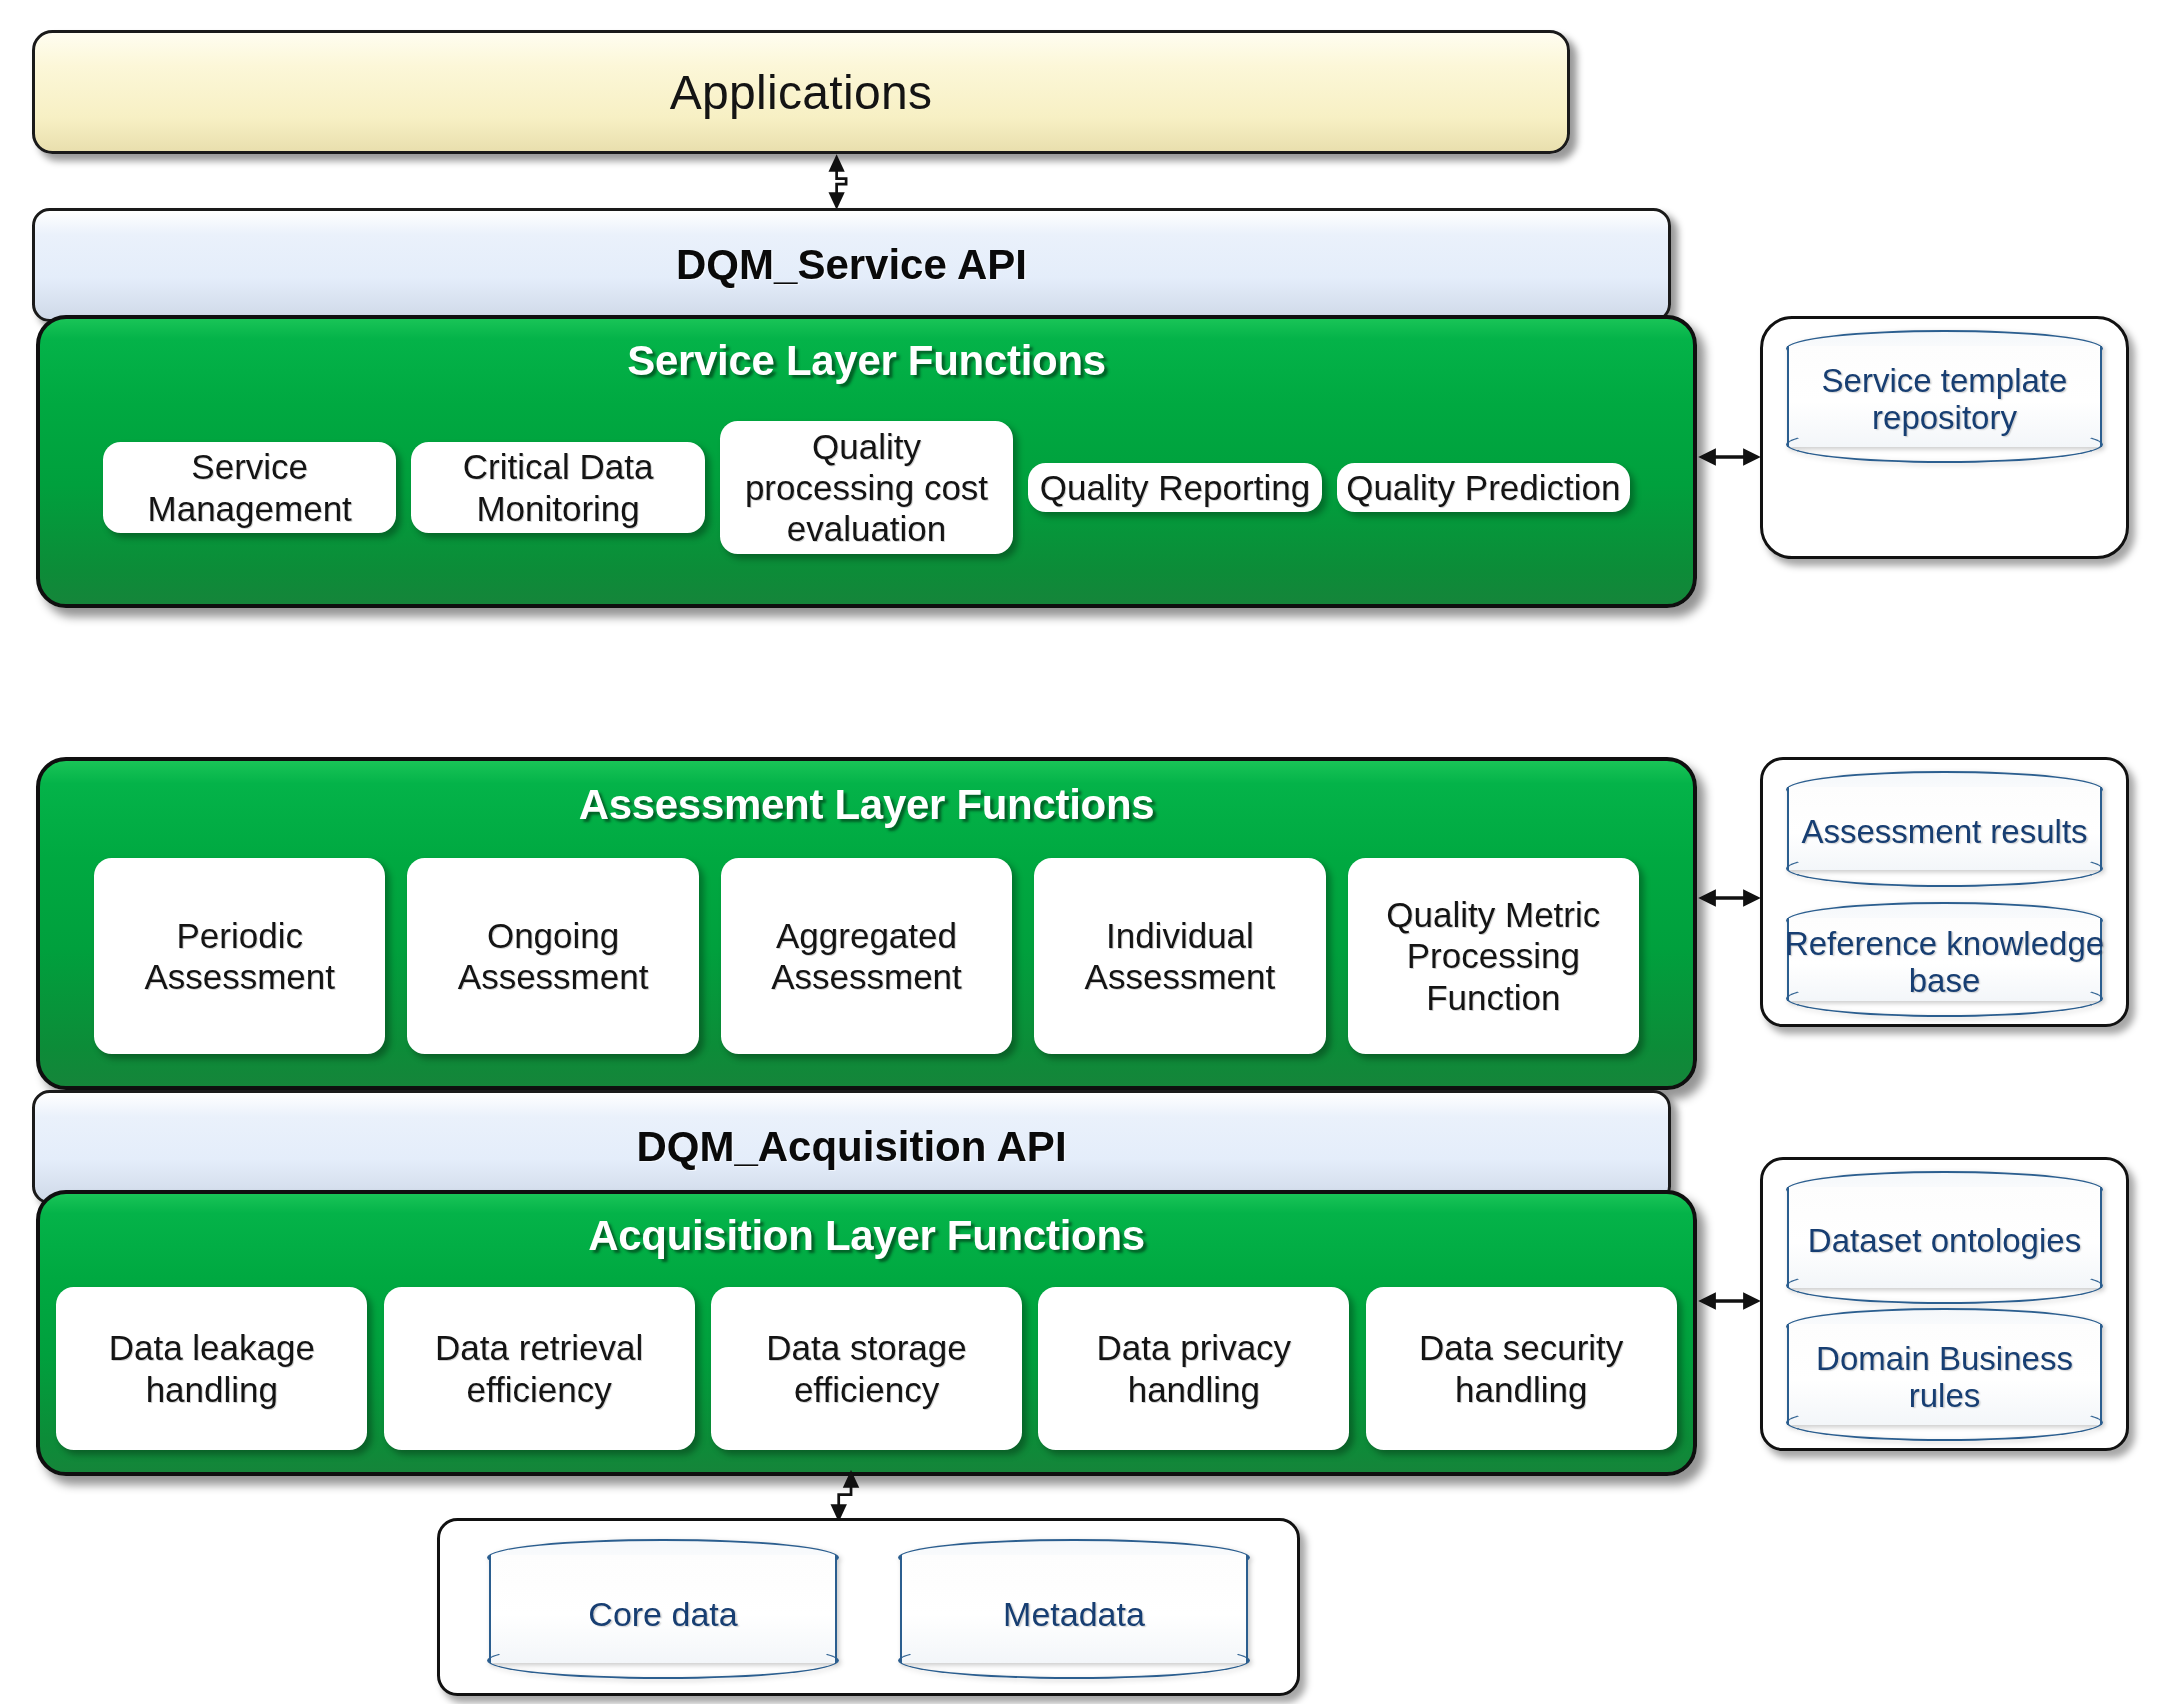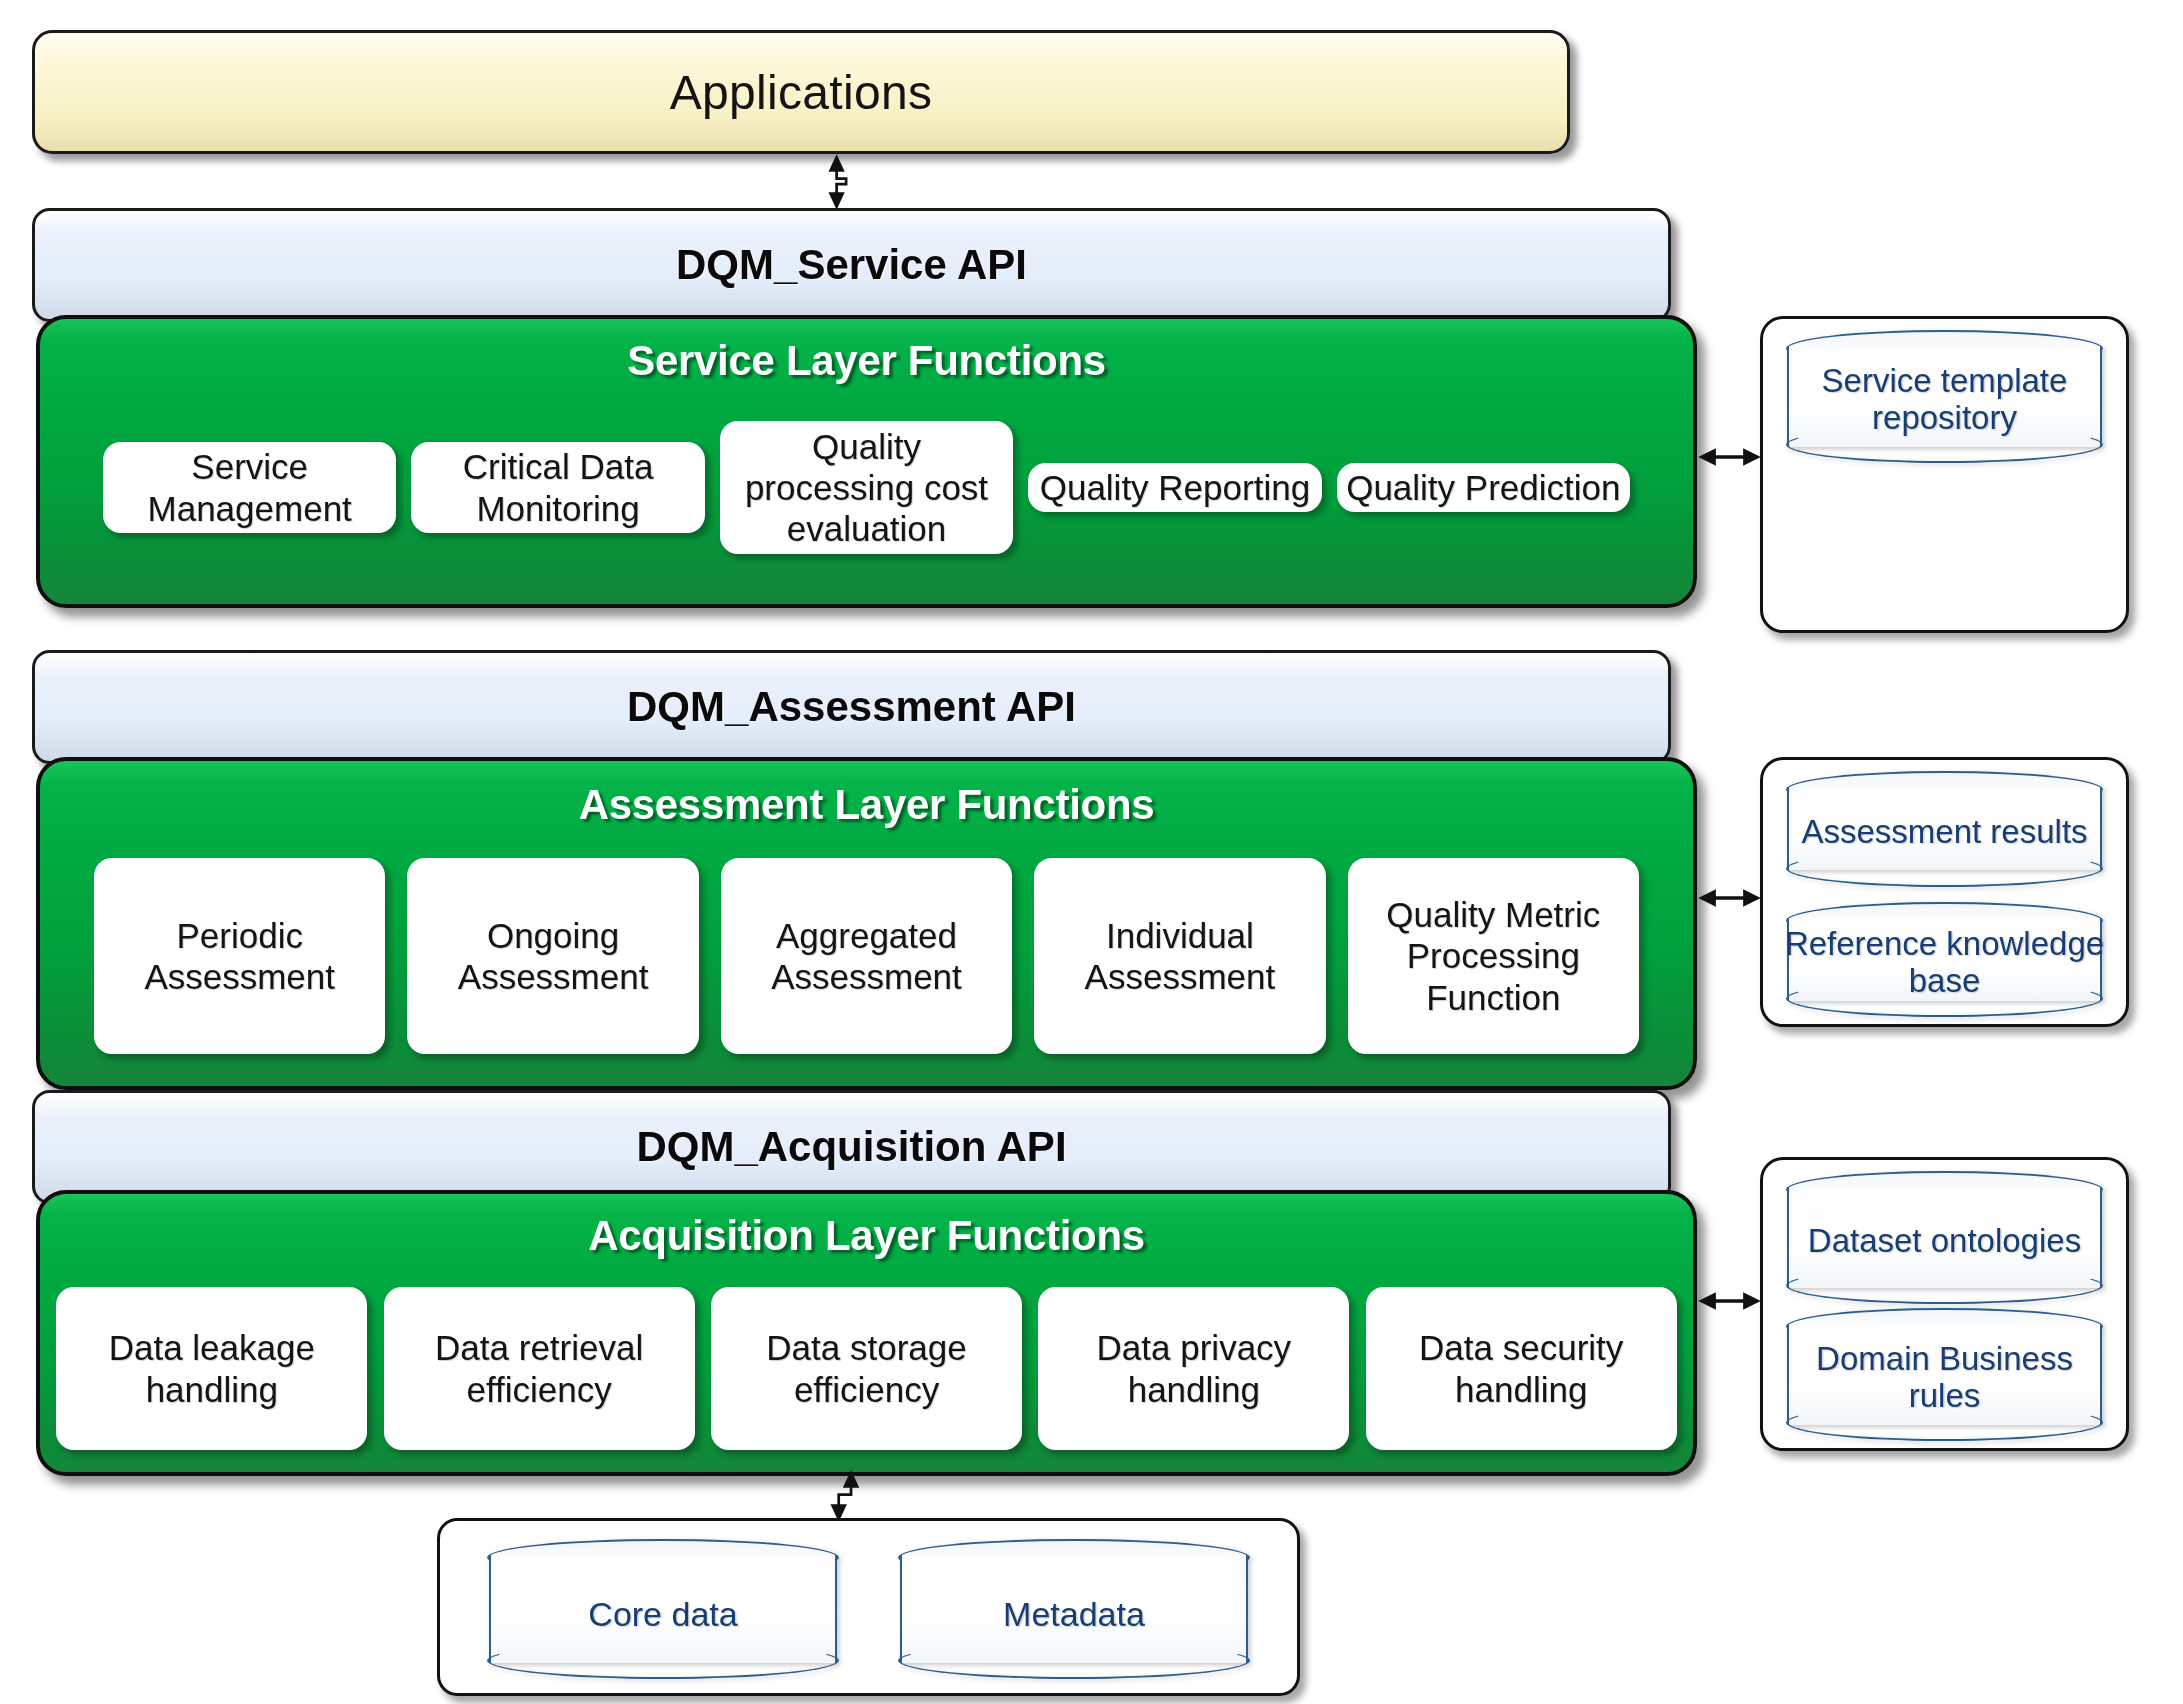--- a/index.html
+++ b/index.html
@@ -104,21 +104,21 @@
     position: absolute;
     left: 1760px; width: 369px;
     border: 3.4px solid #111;
     border-radius: 23px;
     background: #fff;
     box-shadow: 5.4px 6.1px 7.5px rgba(0,0,0,.35);
     display: flex; flex-direction: column;
     align-items: center; justify-content: space-between;
     padding: 11px 6.8px;
   }
-  #db-service     { top: 316px;  height: 317px; }
+  #db-service     { top: 316px;  height: 243px; border-radius: 32px; }
   #db-assessment  { top: 757px; height: 270px; gap: 19px; }
   #db-acquisition { top: 1157px; height: 294px; }
 
   
   .cyl {
     position: relative;
     width: 320px; height: 129px;
     display: flex; align-items: center; justify-content: center;
     filter: drop-shadow(2px 2.7px 2.7px rgba(0,0,0,.22));
   }
@@ -212,23 +212,20 @@
 
   <div class="dbgroup" id="db-service">
     <div class="cyl">
       <div class="top"></div>
       <div class="body"></div>
       <div class="bot"></div>
       <div class="ctext">Service template repository</div>
     </div>
   </div>
 
-  <div class="box3d apibar" id="api-assessment">
-    <span class="label">DQM_Assessment  API</span>
-  </div>
 
   <div class="layer" id="layer-assessment">
     <div class="layer-title">Assessment Layer Functions</div>
     <div class="fn-row">
       <div class="fn-box">
           <span class="t">Periodic Assessment</span>
         </div>
       <div class="fn-box">
           <span class="t">Ongoing Assessment</span>
         </div>

